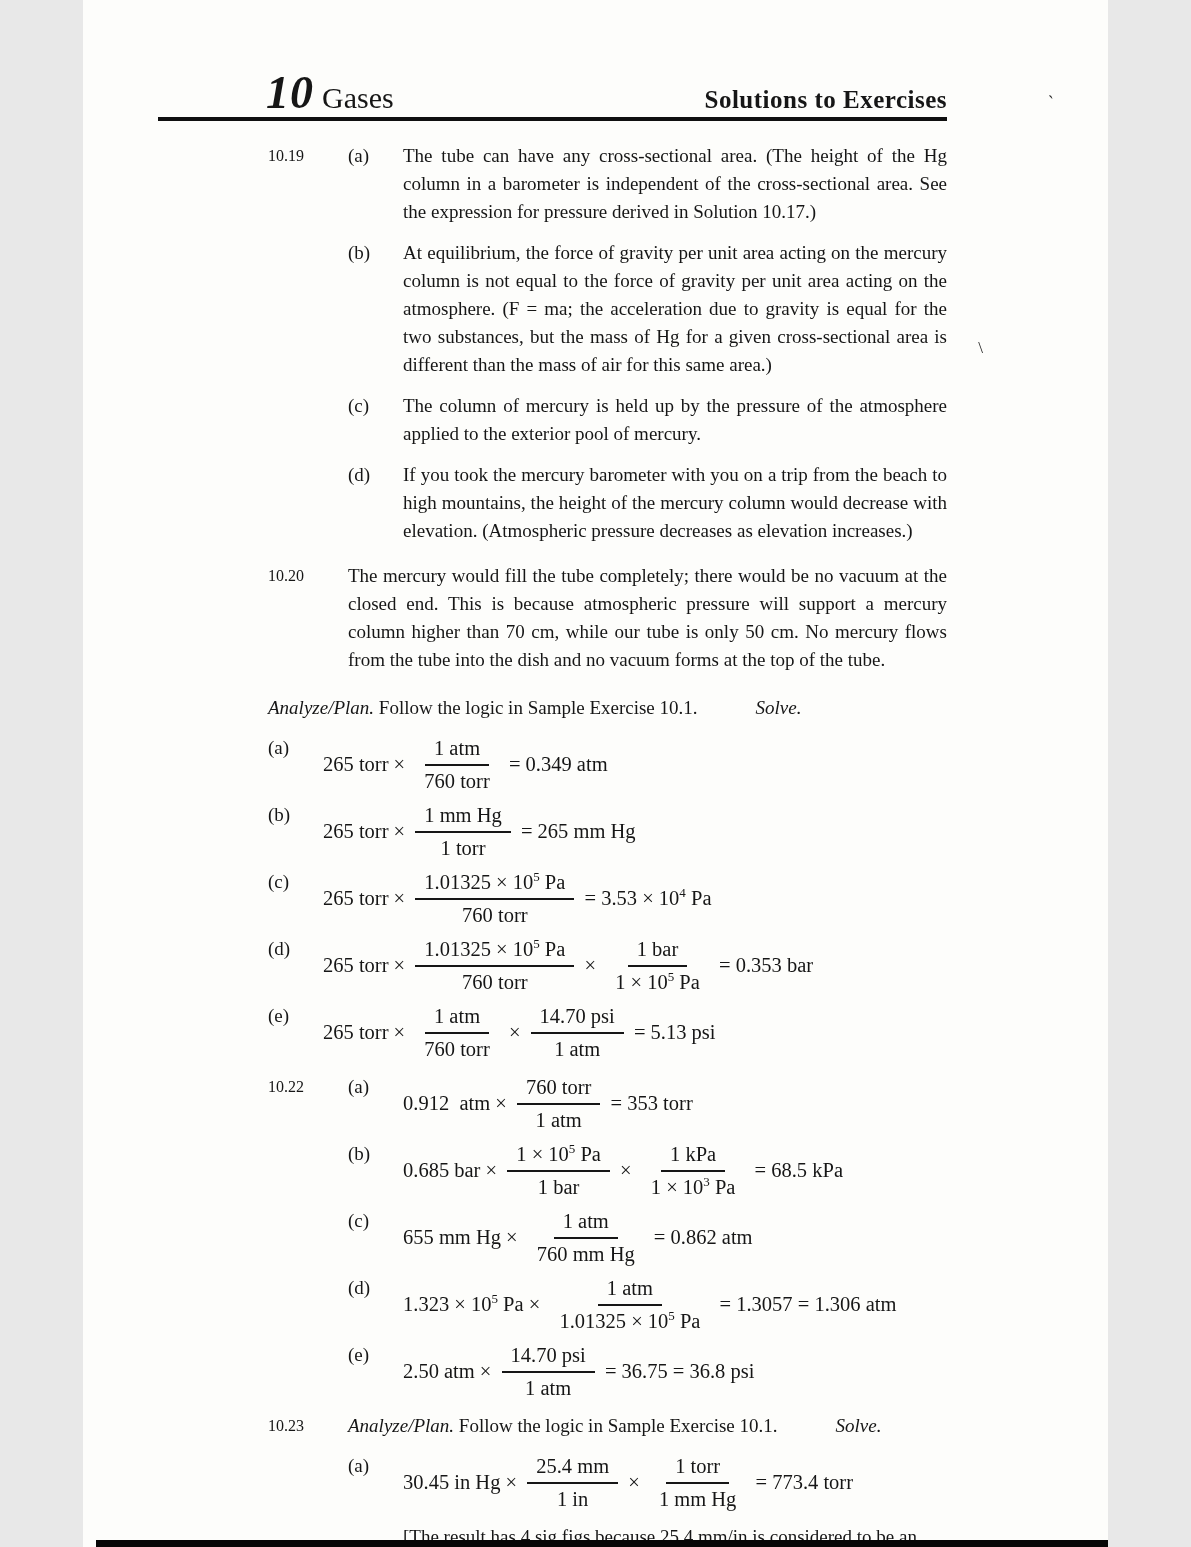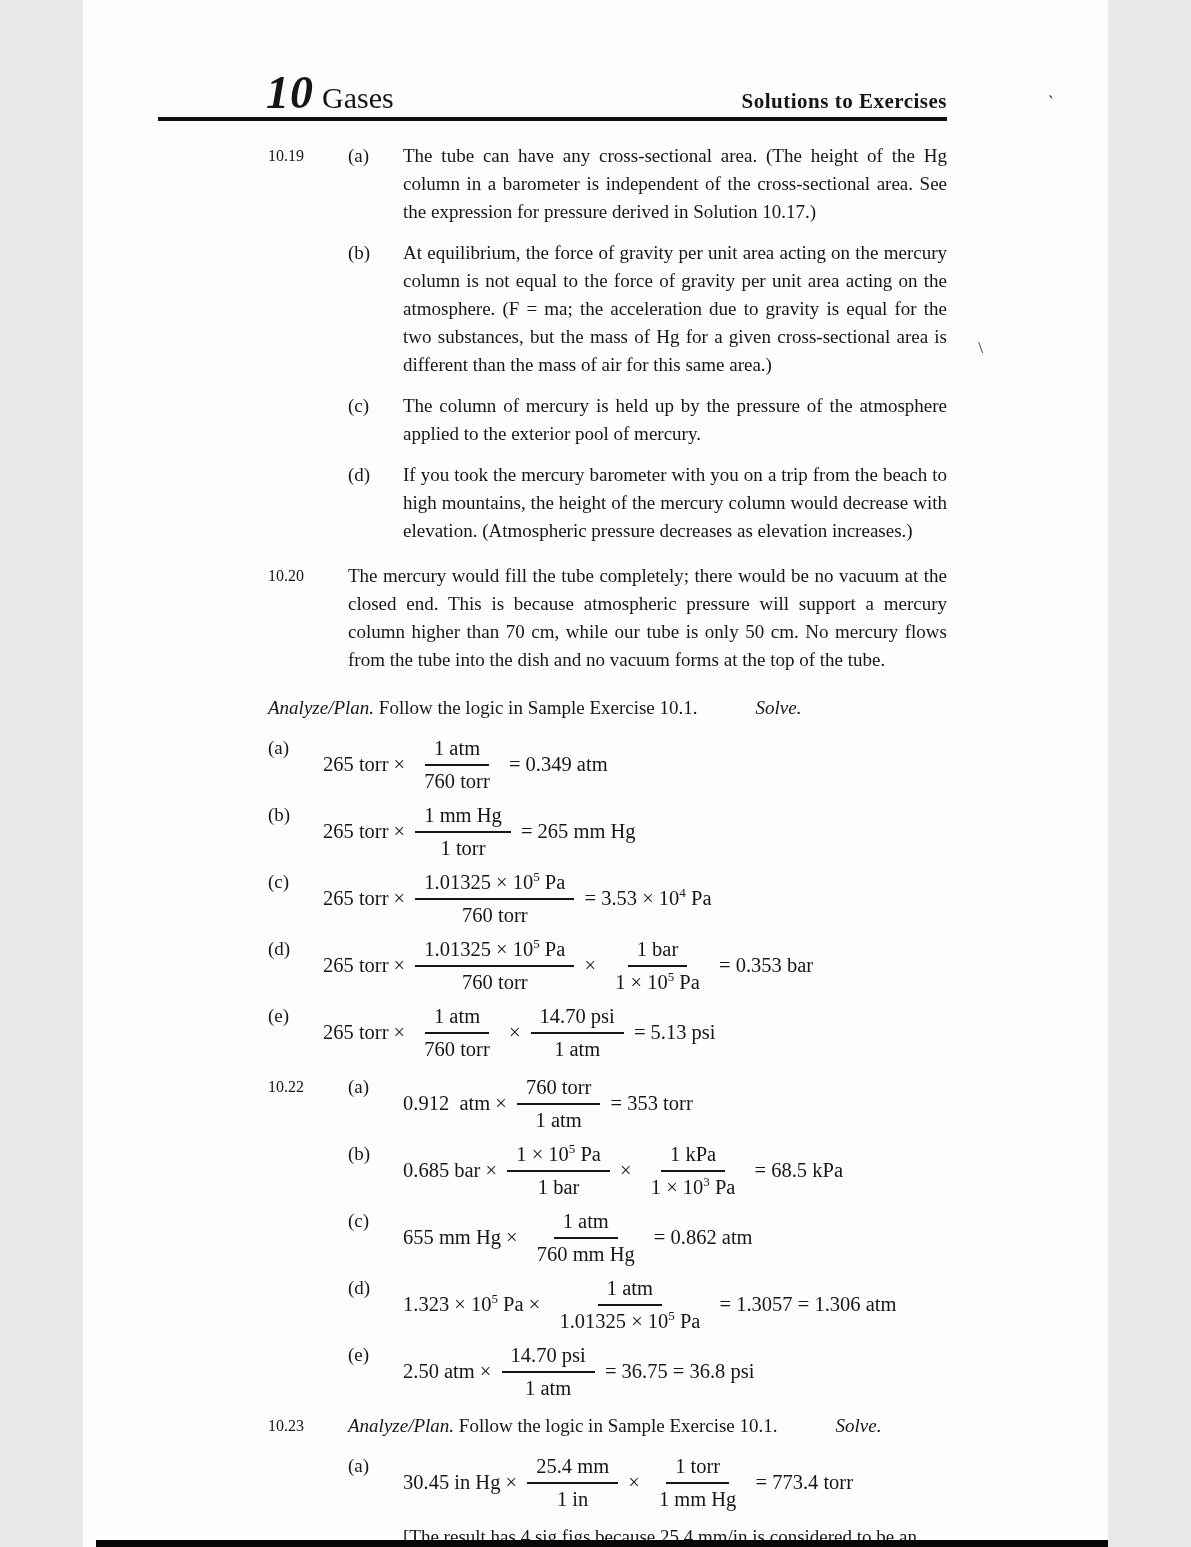--- a/index.html
+++ b/index.html
@@ -16,21 +16,21 @@
   .header {
     position:absolute; top:66px; left:183px; right:161px;
     display:flex; justify-content:space-between; align-items:baseline;
   }
   .chapter-group { display:flex; align-items:baseline; }
   .chapter-number {
     font-size:46px; font-weight:bold; font-style:italic;
     letter-spacing:1px;
   }
   .chapter-title { font-size:30px; margin-left:8px; }
-  .header-right { font-size:21px; font-weight:bold; letter-spacing:0.5px; }
+  .header-right { font-size:25px; font-weight:bold; letter-spacing:0.5px; }
   .header-rule {
     position:absolute; top:117px; left:75px; right:161px; height:4px;
     background:#101010;
   }
   .content {
     position:absolute; top:142px; left:185px; right:161px;
   }
   .problem { display:flex; margin-bottom:4px; }
   .pnum { width:80px; flex:none; font-size:16px; line-height:28px; }
   .pbody { flex:1; }

